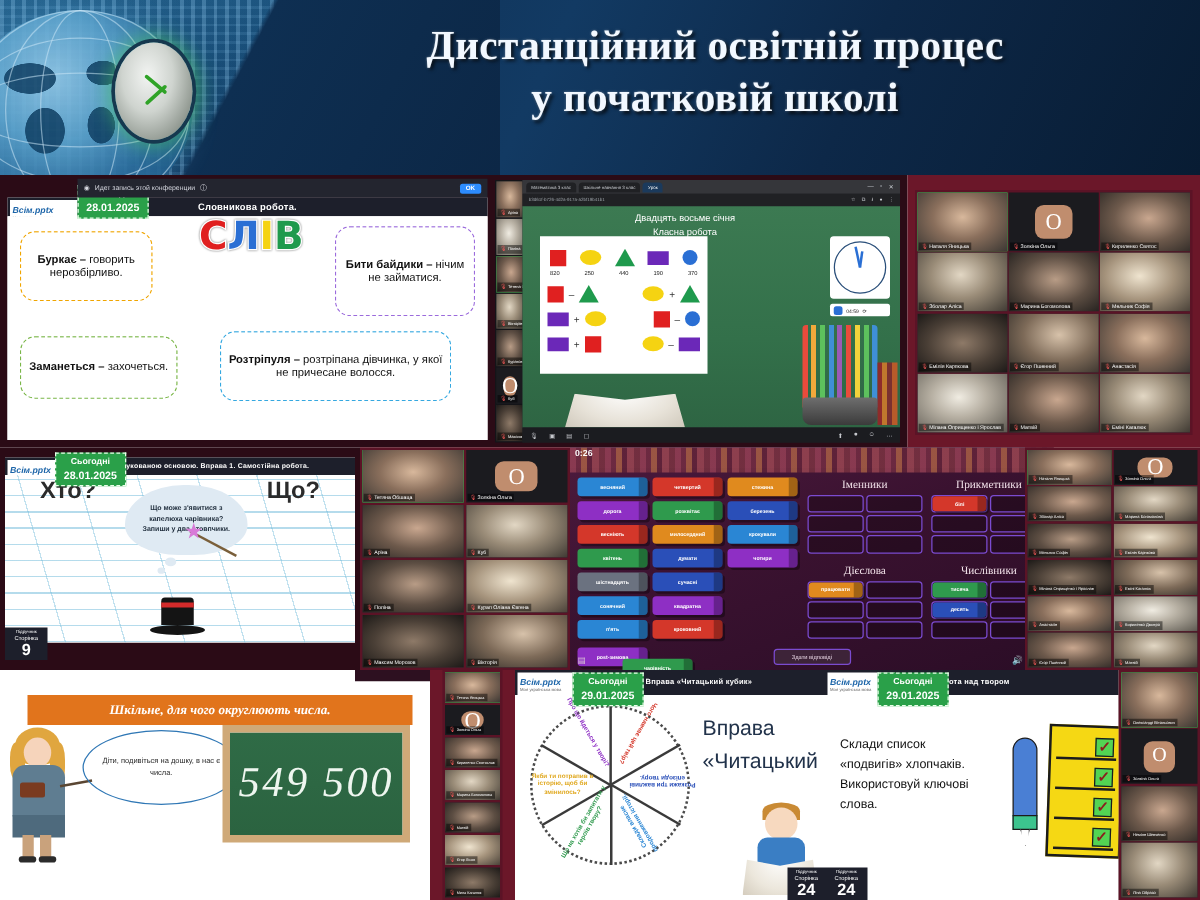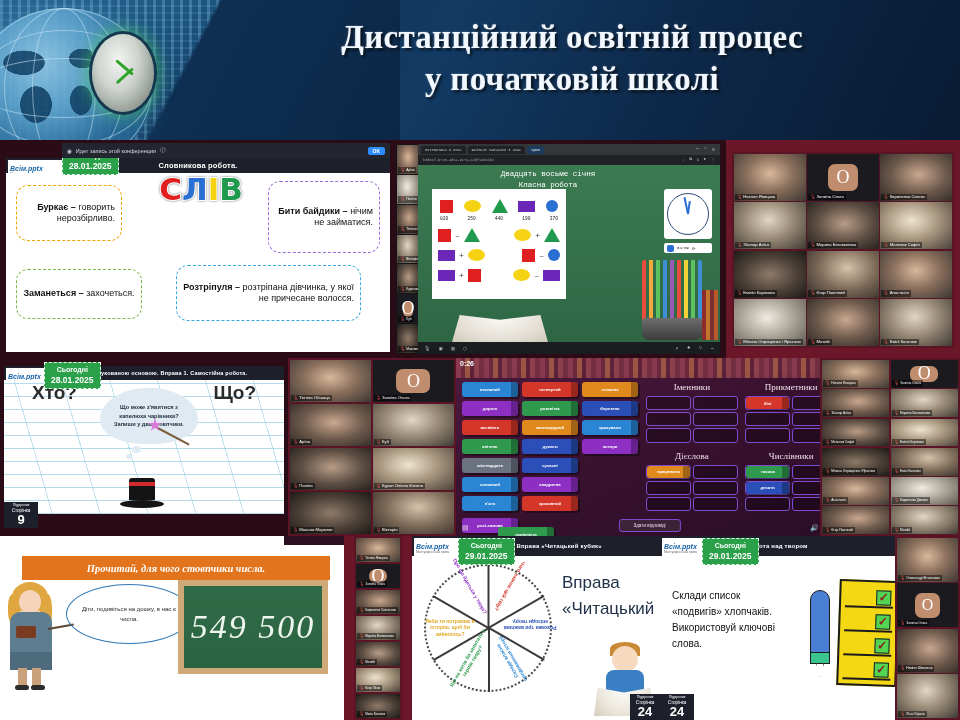--- a/index.html
+++ b/index.html
@@ -156,41 +156,41 @@
   #shot1 .zoom-notice .ok-btn {
     margin-left:auto; background:#2d8cff; color:#fff;
     font-size:5px; font-weight:700; padding:1px 5px; border-radius:2px;
   }
   #shot1 .slide { left:6px; top:18px; right:6px; bottom:6px; }
   #shot1 .slide-topbar { height:15px; font-size:7.5px; }
   #shot1 .date-badge { top:-10px; }
   .wordwall { position:absolute; left:0; right:0; top:15px; bottom:0; background:#fff; }
   .bubble {
     position:absolute; border:1.6px dashed; border-radius:12px;
-    display:flex; align-items:center; justify-content:center; text-align:right;
+    display:flex; align-items:center; justify-content:center; text-align:center;
     padding:4px 6px; line-height:1.25; font-size:9px; color:#111;
   }
   .bubble b { font-weight:700; }
   .b-tl { left:10px; top:12px; width:106px; height:56px; border-color:#f0a500; }
   .b-tr { right:10px; top:8px; width:112px; height:72px; border-color:#9b6bdc; }
   .b-bl { left:10px; top:96px; width:126px; height:50px; border-color:#7ab648; }
   .b-br { left:170px; top:92px; width:185px; height:56px; border-color:#35a8e0; }
   .wordart { position:absolute; left:120px; top:2px; width:150px; height:92px; text-align:center; }
   .wordart .l {
     display:inline-block; font-family:"DejaVu Sans", sans-serif; font-weight:700;
     font-size:30px; line-height:.95;
     -webkit-text-stroke: 2px #fff;
     paint-order: stroke fill;
     filter: drop-shadow(0 0 1px rgba(0,0,0,.55));
   }
   .wordart .row2 .l { font-size:31px; }
 
   
   #shot2 { left:396px; top:0; width:330px; height:218px; }
-  #shot2 .browser { position:absolute; left:22px; top:4px; right:6px; bottom:4px; background:#202124;font-family:Liberation Mono, monospace; }
+  #shot2 .browser { position:absolute; left:22px; top:4px; right:6px; bottom:4px; background:#202124; }
   #shot2 .tabbar {
     position:absolute; left:0; right:0; top:0; height:11px; background:#35363a;
     display:flex; align-items:center; gap:2px; padding:0 3px;
   }
   #shot2 .tab { height:8px; background:#202124; border-radius:3px 3px 0 0;
     font-size:3.6px; color:#c9ccd1; padding:0 4px; display:flex; align-items:center; gap:2px; }
   #shot2 .tab.active { background:#1b3a5c; color:#fff; }
   #shot2 .winbtns { margin-left:auto; display:flex; gap:5px; color:#c9ccd1; font-size:5px; padding-right:2px; }
   #shot2 .urlbar {
     position:absolute; left:0; right:0; top:11px; height:10px; background:#202124;
@@ -918,21 +918,21 @@
           </div>
           <div class="vtile">
             <div class="face f-d"></div>
             <div class="name"><span class="mic">🎙</span>Матвій</div>
           </div>
         </div>
     </div>
 
     <div class="shot" id="shot8">
       <div class="slide">
-        <div class="orange-strip">Прочитай, для чого стовпчики числа.</div>
+        <div class="orange-strip">Шкільне, для чого округлюють числа.</div>
         <div class="teacher">
           <div class="t-hairL"></div>
           <div class="t-hairR"></div>
           <div class="t-hair"></div>
           <div class="t-face"></div>
           <div class="t-body"></div>
           <div class="t-book"></div>
           <div class="t-skirt"></div>
           <div class="t-leg1"></div>
           <div class="t-leg2"></div>

